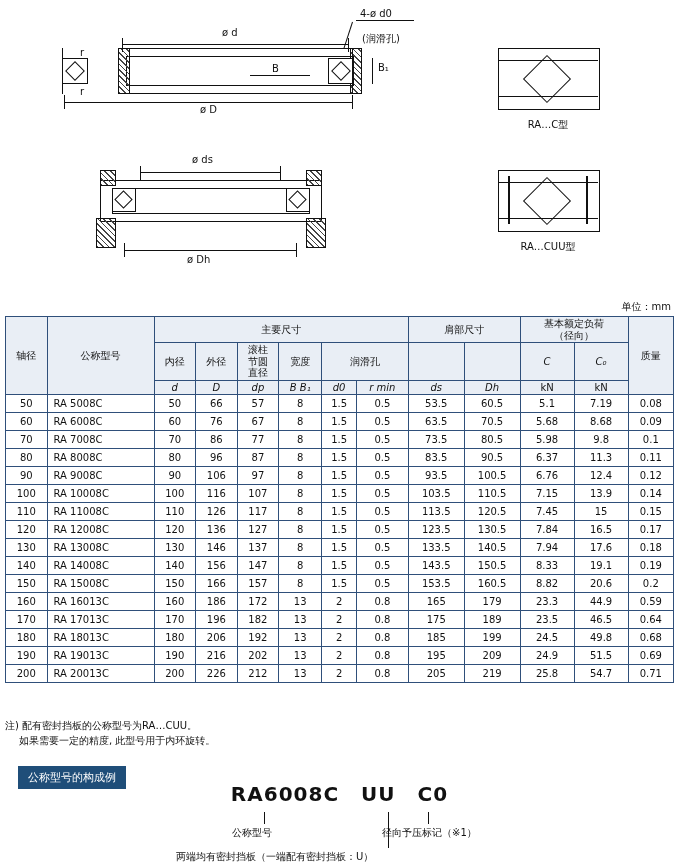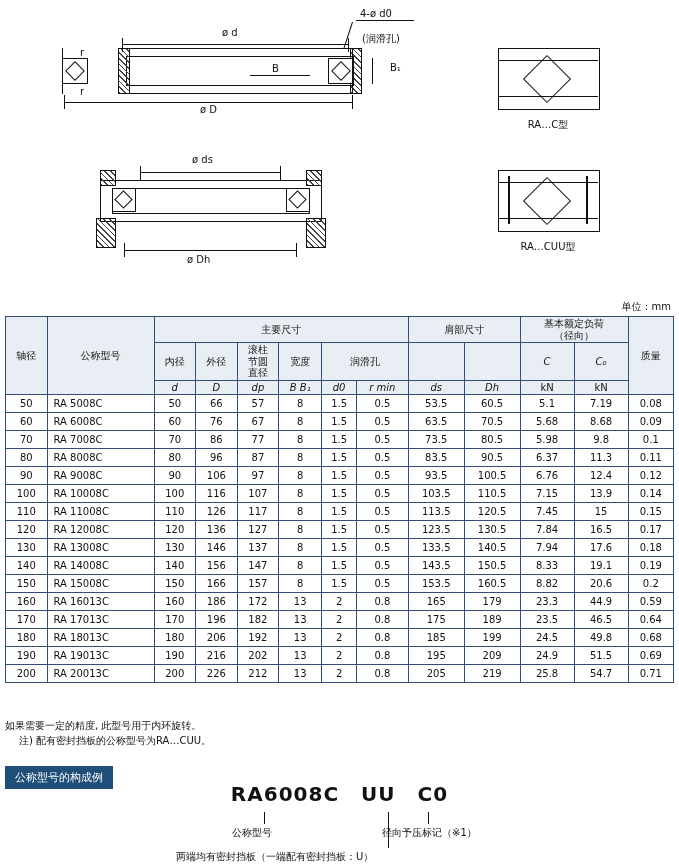--- a/index.html
+++ b/index.html
@@ -63,21 +63,21 @@
   table.spec tbody td{height:15px;background:#fff;}
   table.spec tbody td.left{text-align:left;padding-left:6px;}
   .sym{font-style:italic;}
 
   .note{
     position:absolute;left:5px;top:718px;font-size:10px;line-height:1.5;
   }
   .note div:nth-child(2){padding-left:14px;}
 
   .sec-title{
-    position:absolute;left:5px;top:766px;
+    position:absolute;left:18px;top:766px;
     background:#1f4e79;color:#fff;font-size:11px;
     padding:4px 10px;
   }
   .model-row{position:absolute;left:0;top:782px;width:679px;text-align:center;}
   .model-main{font-size:20px;font-weight:bold;letter-spacing:1px;}
   .model-main span{display:inline-block;}
   .m1{margin-right:22px;}
   .m2{margin-right:22px;}
   .cap-row{position:absolute;top:826px;width:679px;font-size:10px;}
   .cap-a{position:absolute;left:232px;}
@@ -111,21 +111,21 @@
 
   <div class="dim-h" style="left:64px;top:102px;width:288px;"></div>
   <div class="tick" style="left:64px;top:95px;height:14px;"></div>
   <div class="tick" style="left:352px;top:95px;height:14px;"></div>
   <div class="d-label" style="left:200px;top:104px;">ø D</div>
 
   <div class="dim-h" style="left:250px;top:75px;width:60px;"></div>
   <div class="d-label" style="left:272px;top:63px;">B</div>
 
   <div class="dim-v" style="left:372px;top:58px;height:26px;"></div>
-  <div class="d-label" style="left:390px;top:62px;">B₁</div>
+  <div class="d-label" style="left:378px;top:62px;">B₁</div>
 
   <div class="d-label" style="left:80px;top:47px;">r</div>
   <div class="d-label" style="left:80px;top:86px;">r</div>
 
   <div class="d-label" style="left:360px;top:8px;">4-ø d0</div>
   <div class="d-label" style="left:362px;top:22px;margin-top:10px;">(润滑孔)</div>
   <div class="d-line" style="left:352px;top:22px;width:1px;height:28px;transform:rotate(18deg);transform-origin:top;"></div>
   <div class="d-line" style="left:356px;top:20px;width:58px;height:1px;"></div>
 
   <div class="ring-outer" style="left:100px;top:180px;width:220px;height:40px;"></div>
@@ -441,22 +441,22 @@
         <td>205</td>
         <td>219</td>
         <td>25.8</td>
         <td>54.7</td>
         <td>0.71</td>
       </tr>
     </tbody>
 </table>
 
 <div class="note">
+  <div>注) 配有密封挡板的公称型号为RA…CUU。</div>
   <div>如果需要一定的精度, 此型号用于内环旋转。</div>
-  <div>注) 配有密封挡板的公称型号为RA…CUU。</div>
 </div>
 
 <div class="sec-title">公称型号的构成例</div>
 
 <div class="model-row">
   <span class="model-main"><span class="m1">RA6008C</span><span class="m2">UU</span><span>C0</span></span>
 </div>
 
 <div class="leader" style="left:264px;top:812px;height:12px;"></div>
 <div class="leader" style="left:388px;top:812px;height:36px;"></div>

